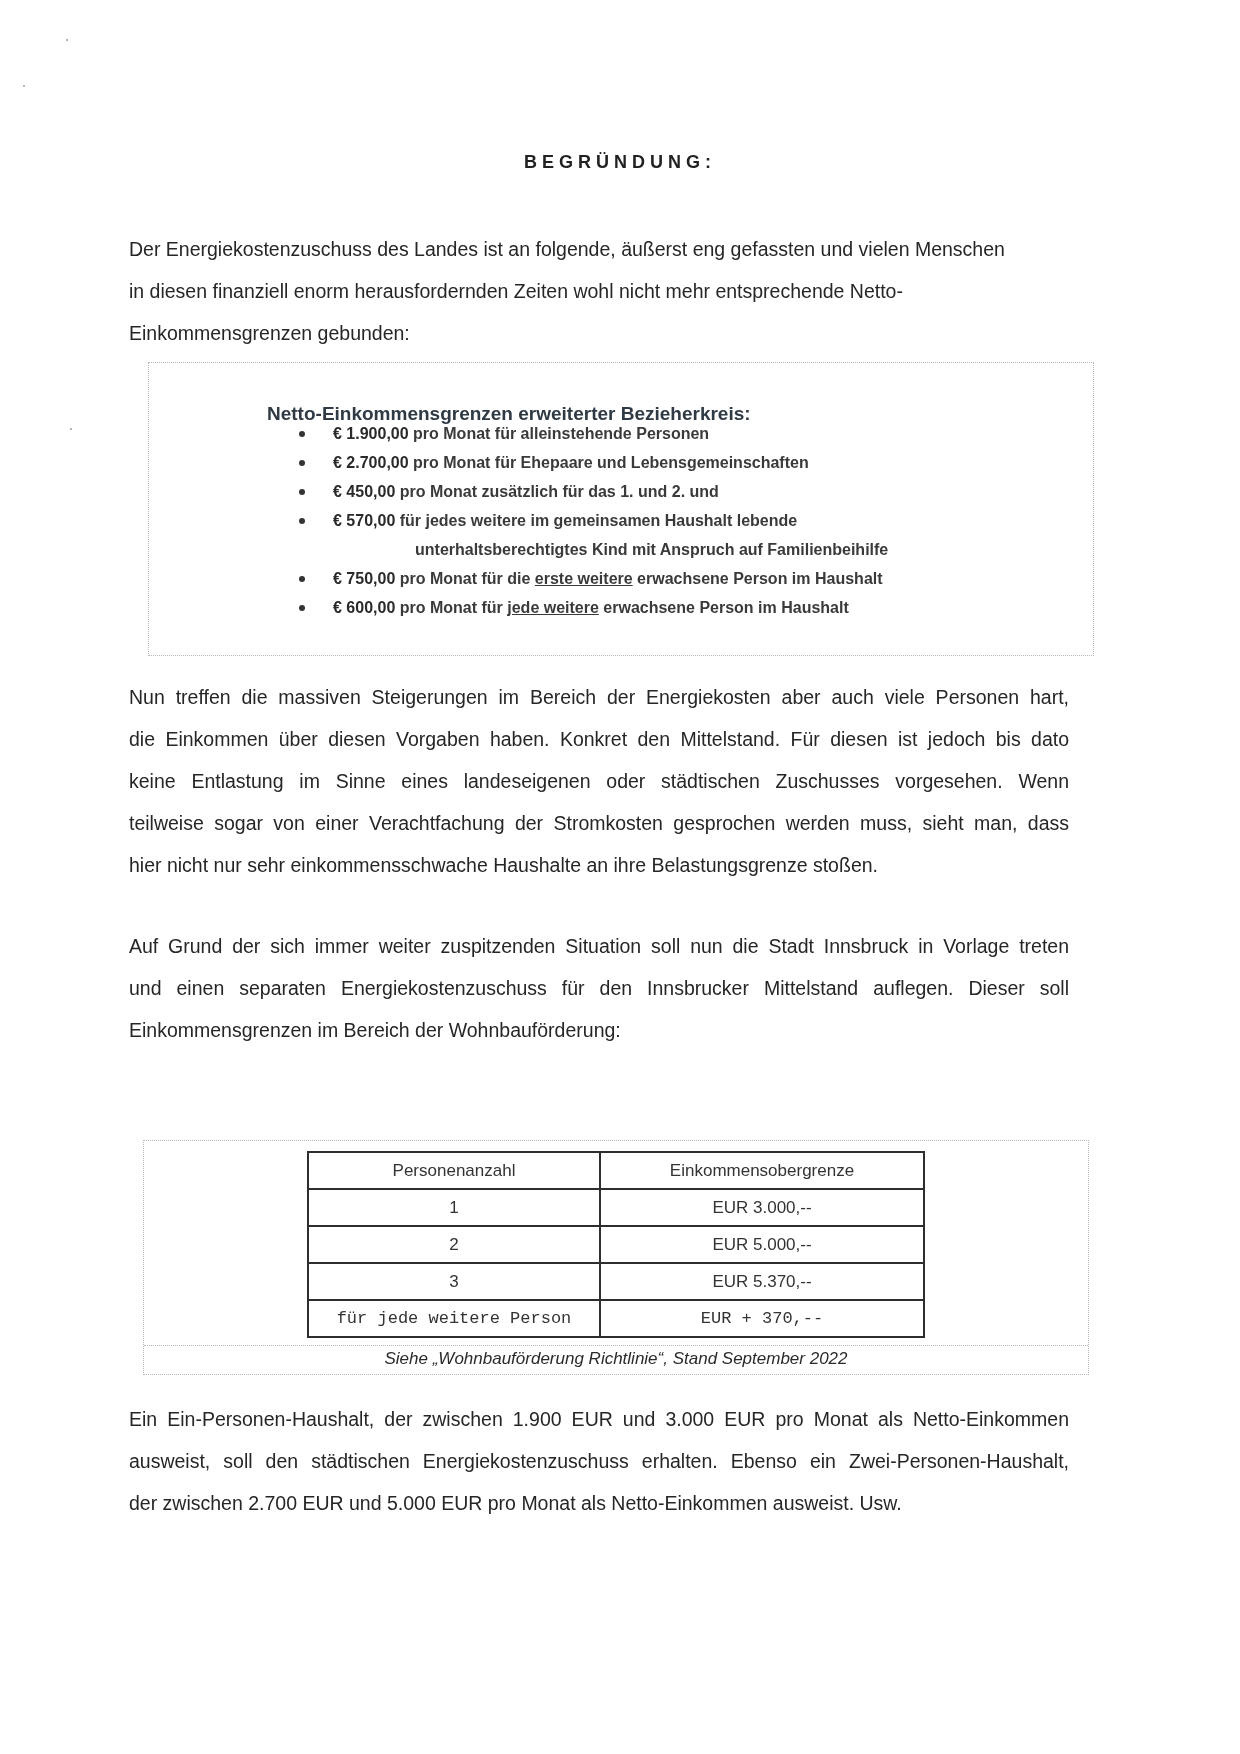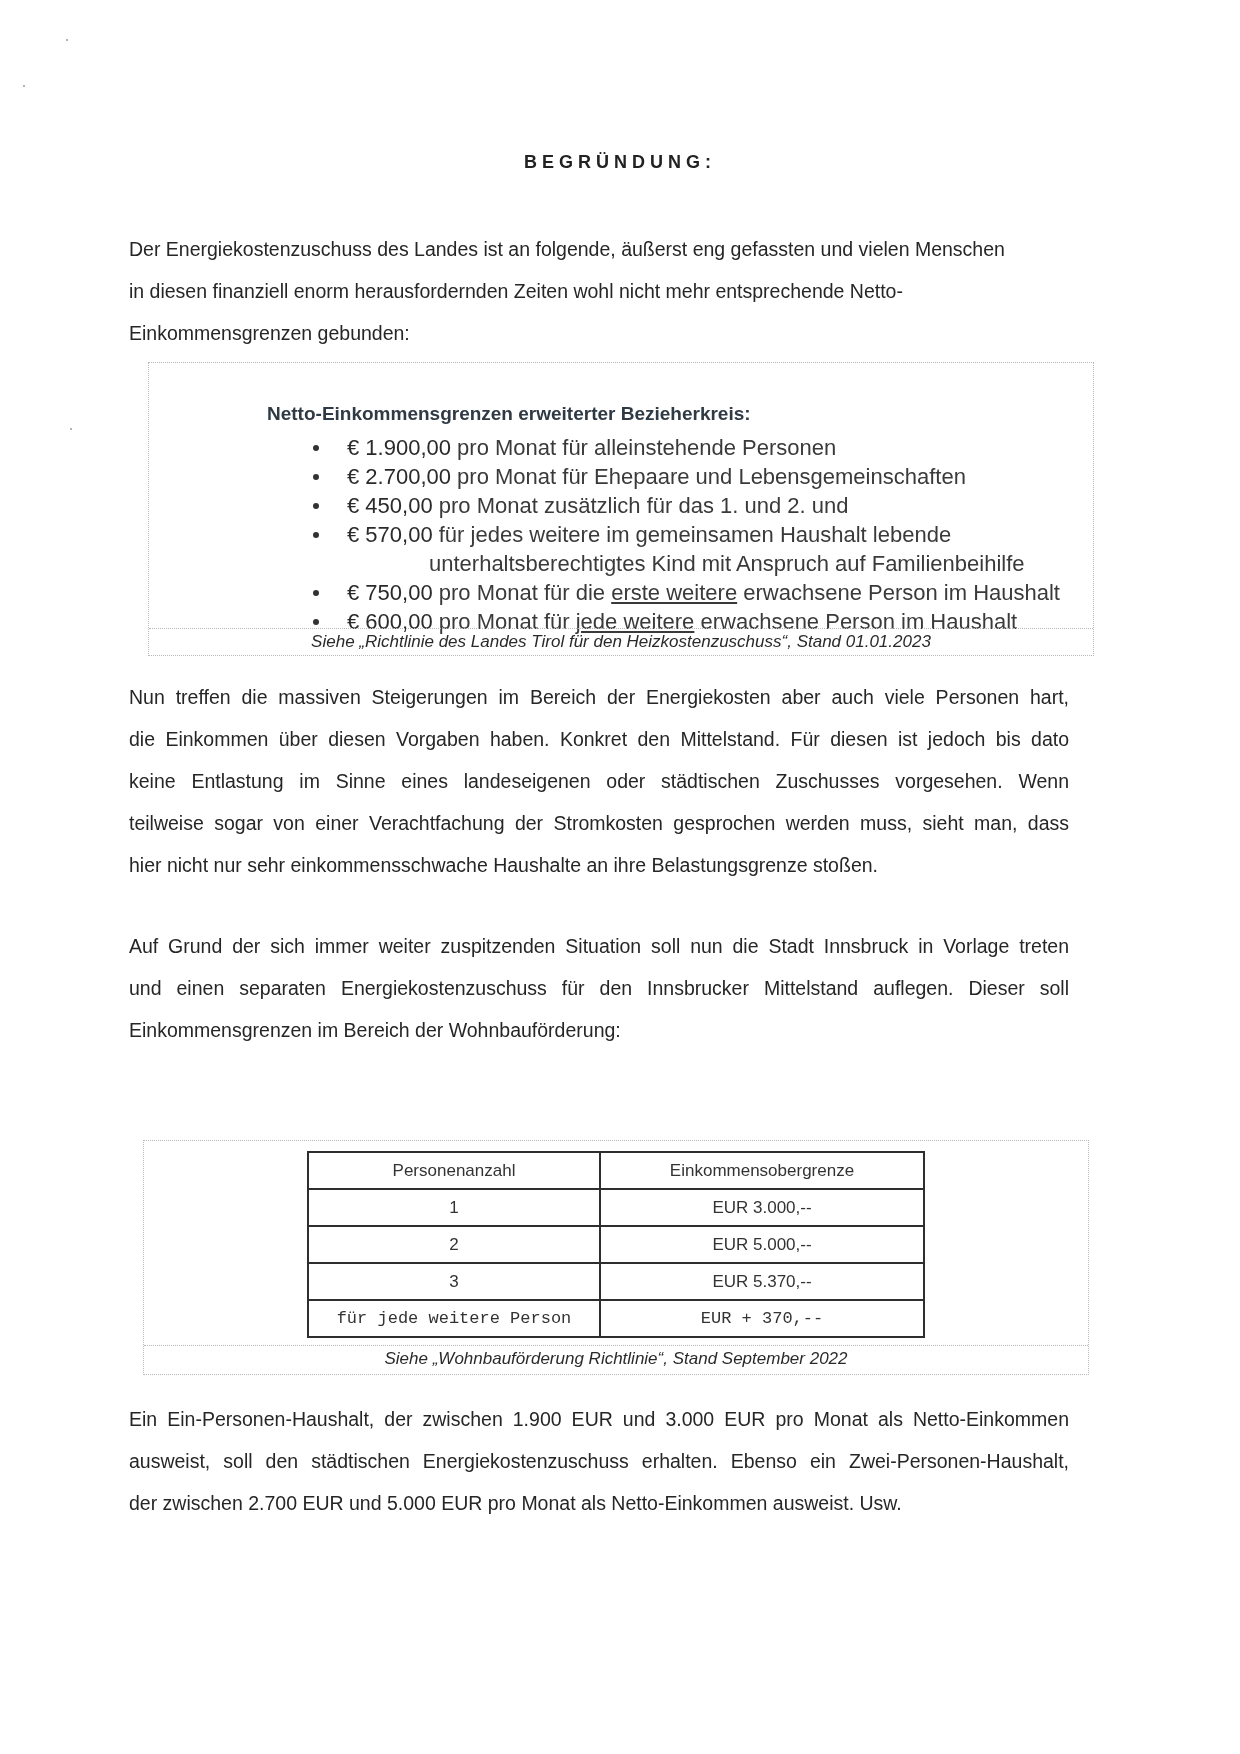--- a/index.html
+++ b/index.html
@@ -13,22 +13,22 @@
     .para.justify { text-align: justify; text-align-last: left; }
     .para .ln { display: block; white-space: nowrap; }
     .para.justify .ln { white-space: normal; text-align: justify; text-align-last: justify; }
     .para.justify .ln.last { text-align-last: left; }
     .box { position: absolute; border: 1px dotted #b8b8b8; }
     .box1 { left: 148px; top: 362px; width: 944px; height: 292px; }
     .box1 .cap-row { position: absolute; left: 0; right: 0; bottom: 0; height: 26px;
                      border-top: 1px dotted #b8b8b8; }
     .caption { text-align: center; font-style: italic; font-size: 17px; color: #2a2a2a; line-height: 26px; }
     .box-head { position: absolute; left: 118px; top: 8px; font-size: 19px; font-weight: bold; color: #2f3a45; margin-top: 32px; }
-    .bullets { position: absolute; left: 150px; top: 56px; margin: 14px; padding: 0; list-style: none;
-               font-size: 22px; line-height: 29px; color: #3a3a3a; }
+    .bullets { position: absolute; left: 150px; top: 56px; margin: 0; padding: 0; list-style: none;
+               font-size: 16px; line-height: 29px; color: #3a3a3a; font-weight: bold; }
     .bullets li { position: relative; padding-left: 34px; white-space: nowrap; }
     .bullets li .dot { position: absolute; left: 0; top: 12px; width: 6px; height: 6px; background: #333; border-radius: 50%; }
     .bullets .amt { color: #2a2a2a; }
     .bullets .cont { display: block; padding-left: 82px; }
     .bullets u { text-decoration: underline; }
     .box2 { left: 143px; top: 1140px; width: 944px; height: 233px; }
     .box2 .cap-row { position: absolute; left: 0; right: 0; bottom: 0; height: 28px;
                      border-top: 1px dotted #b8b8b8; }
     table.wbf { position: absolute; left: 163px; top: 10px; border-collapse: collapse;
                 font-size: 17px; color: #333; }
@@ -75,21 +75,20 @@
     </li>
     <li>
       <span class="dot"></span>
       <span class="amt">€ 750,00</span><span> pro Monat für die </span><u>erste weitere</u><span> erwachsene Person im Haushalt</span>
     </li>
     <li>
       <span class="dot"></span>
       <span class="amt">€ 600,00</span><span> pro Monat für </span><u>jede weitere</u><span> erwachsene Person im Haushalt</span>
     </li>
   </ul>
-  <div class="cap-row caption">Siehe „Richtlinie des Landes Tirol für den Heizkostenzuschuss“, Stand 01.01.2023</div>
 </div>
 
 <div class="para justify" style="top:676px;">
   <span class="ln">Nun treffen die massiven Steigerungen im Bereich der Energiekosten aber auch viele Personen hart,</span>
   <span class="ln">die Einkommen über diesen Vorgaben haben. Konkret den Mittelstand. Für diesen ist jedoch bis dato</span>
   <span class="ln">keine Entlastung im Sinne eines landeseigenen oder städtischen Zuschusses vorgesehen. Wenn</span>
   <span class="ln">teilweise sogar von einer Verachtfachung der Stromkosten gesprochen werden muss, sieht man, dass</span>
   <span class="ln last">hier nicht nur sehr einkommensschwache Haushalte an ihre Belastungsgrenze stoßen.</span>
 </div>
 

